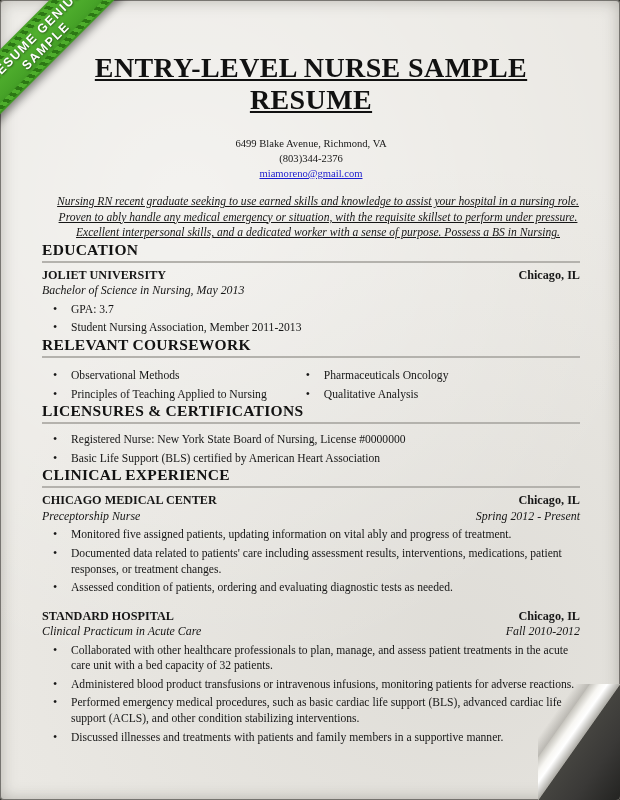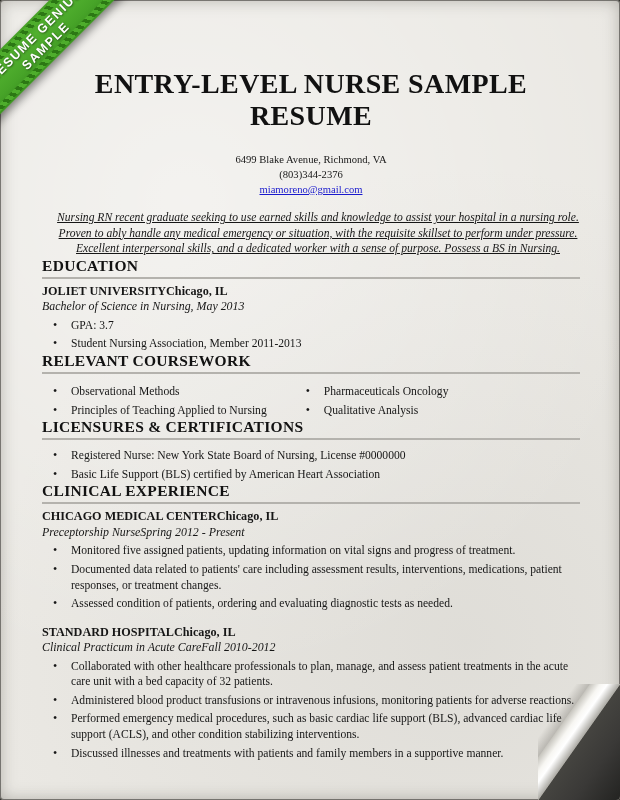--- a/index.html
+++ b/index.html
@@ -67,23 +67,23 @@
       #c8c6bf 68%,
       rgba(96,93,86,.30) 68.6%,
       rgba(96,93,86,0) 77%);
     z-index: 5;
   }
 
   
   .content { padding: 52px 40px 0 42px; }
 
   h1 {
-    margin: 16px; text-align: center;
+    margin: 0; text-align: center;
     font-size: 28px; font-weight: bold;
-    letter-spacing: .4px; color: #111;
+    letter-spacing: .4px; color: #111; text-decoration: underline;
   }
   .contact { margin-top: 20px; text-align: center; font-size: 10.6px; line-height: 15px; }
   .contact a {
     color: var(--link-blue, #1a1acd);
     text-decoration: underline;
   }
 
   .summary {
     margin: 13px auto 0; width: 552px;
     font-style: italic; text-align: center;
@@ -92,21 +92,21 @@
 
   section { margin-top: 0; }
   h2 {
     margin: 0 0 5px; padding-bottom: 2px;
     font-size: 15.5px; font-weight: bold; color: #121212;
     letter-spacing: .3px;
     border-bottom: 2px solid #b4b2ad;
   }
 
   .row {
-    display: flex; 
+    display: flex; justify-content: space-between;
     font-weight: bold; font-size: 12.2px; line-height: 1.3;
   }
   .row.sub { font-weight: normal; font-style: italic; font-size: 11.9px; }
 
   ul { margin: 2px 0 0; padding: 0; list-style: none; }
   li {
     position: relative; padding-left: 29px;
     font-size: 11.6px; line-height: 1.34; margin-top: 3px;
   }
   li::before {
@@ -186,21 +186,21 @@
       <div class="job">
         <div class="row">
           <span>CHICAGO MEDICAL CENTER</span>
           <span>Chicago, IL</span>
         </div>
         <div class="row sub">
           <span>Preceptorship Nurse</span>
           <span>Spring 2012 - Present</span>
         </div>
         <ul>
-          <li>Monitored five assigned patients, updating information on vital signs and progress of treatment.</li>
+          <li>Monitored five assigned patients, updating information on vital ably and progress of treatment.</li>
           <li>Documented data related to patients' care including assessment results, interventions, medications, patient responses, or treatment changes.</li>
           <li>Assessed condition of patients, ordering and evaluating diagnostic tests as needed.</li>
         </ul>
       </div>
 
       <div class="job">
         <div class="row">
           <span>STANDARD HOSPITAL</span>
           <span>Chicago, IL</span>
         </div>

